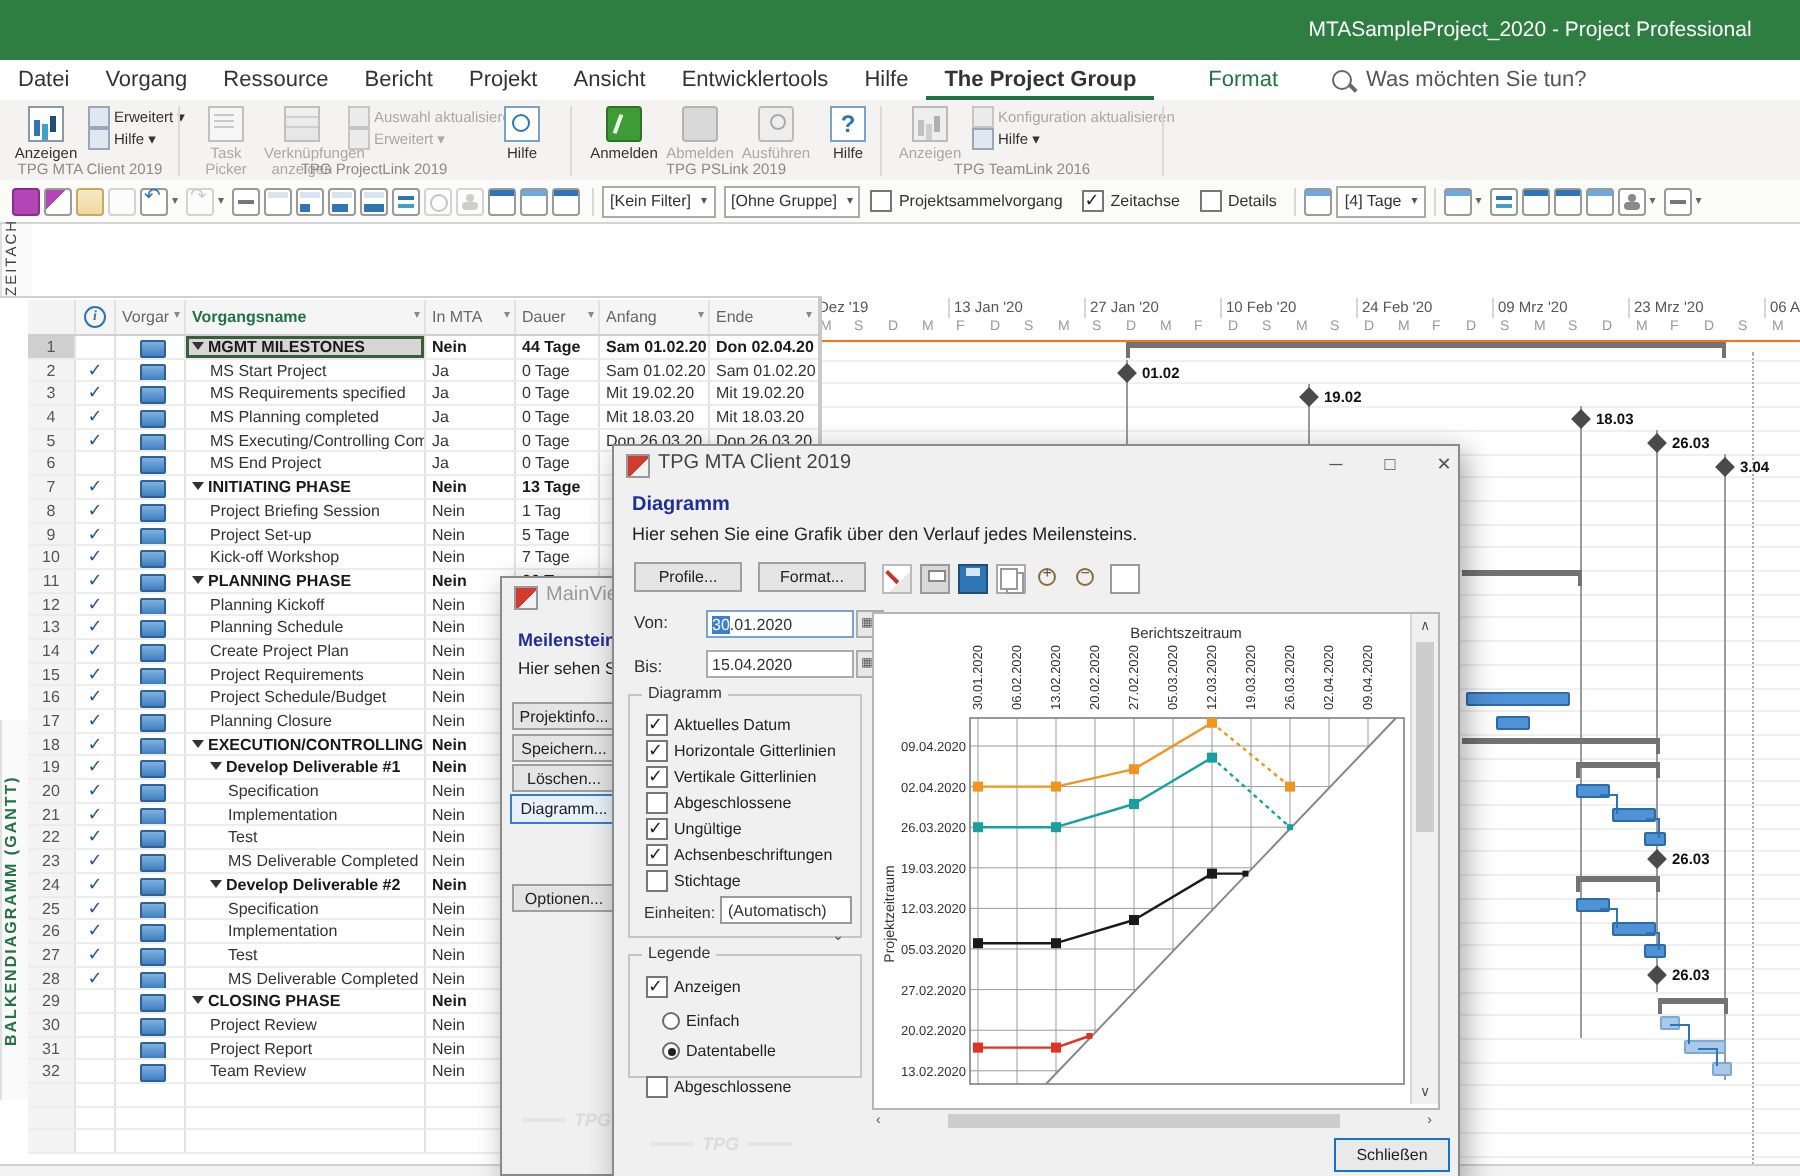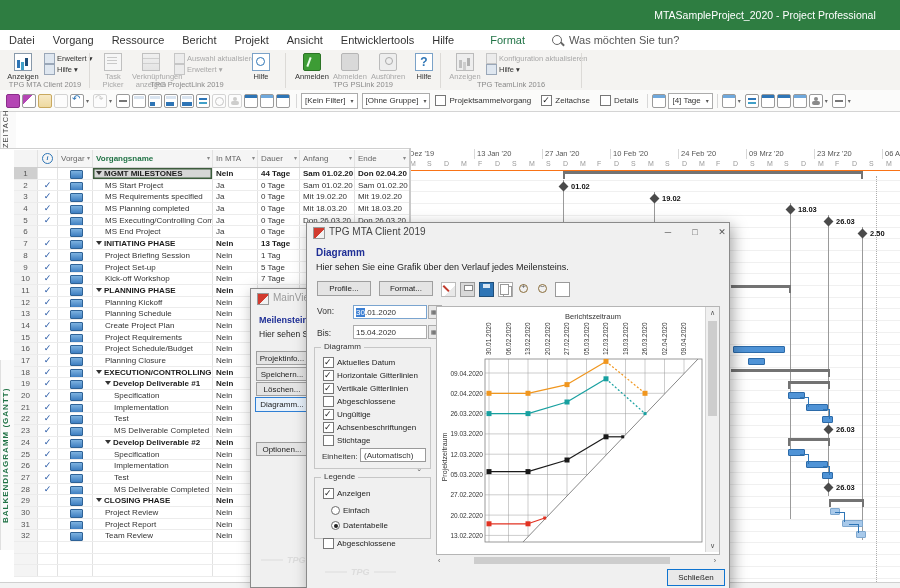--- a/index.html
+++ b/index.html
@@ -178,20 +178,21 @@
 
   <div class="menubar" id="menubar">
       <div class="mi">Datei</div>
       <div class="mi">Vorgang</div>
       <div class="mi">Ressource</div>
       <div class="mi">Bericht</div>
       <div class="mi">Projekt</div>
       <div class="mi">Ansicht</div>
       <div class="mi">Entwicklertools</div>
       <div class="mi">Hilfe</div>
+      <div class="mi active">The Project Group</div>
       <div class="mi green">Format</div>
       <div class="srch">
         <span class="mag"></span>
         <span>Was möchten Sie tun?</span>
       </div>
     </div>
 
   <div class="ribbon" id="ribbon">
       <div class="rgroup" style="left: 2px; width: 86px;">
         <div class="rbig" style="left: 2px;">
@@ -918,21 +919,21 @@
       <div class="lnk" style="left: 438px; top: 376px; width: 9px; height: 8px;"></div>
       <div class="gms" style="left: 149px; top: 35px;"></div>
       <div class="gml" style="left: 160px; top: 34px;">01.02</div>
       <div class="gms" style="left: 240px; top: 47px;"></div>
       <div class="gml" style="left: 251px; top: 46px;">19.02</div>
       <div class="gms" style="left: 376px; top: 58px;"></div>
       <div class="gml" style="left: 387px; top: 57px;">18.03</div>
       <div class="gms" style="left: 414px; top: 70px;"></div>
       <div class="gml" style="left: 425px; top: 69px;">26.03</div>
       <div class="gms" style="left: 448px; top: 82px;"></div>
-      <div class="gml" style="left: 459px; top: 81px;">2.50</div>
+      <div class="gml" style="left: 459px; top: 81px;">3.04</div>
       <div class="gms" style="left: 414px; top: 278px;"></div>
       <div class="gml" style="left: 425px; top: 277px;">26.03</div>
       <div class="gms" style="left: 414px; top: 336px;"></div>
       <div class="gml" style="left: 425px; top: 335px;">26.03</div>
     </div>
 
   <div class="statusbar"></div>
 
   <div class="dlg" id="dlg-mainview" style="left:250px;top:288px;width:182px;height:300px;z-index:10;">
     <div class="dico"></div>

